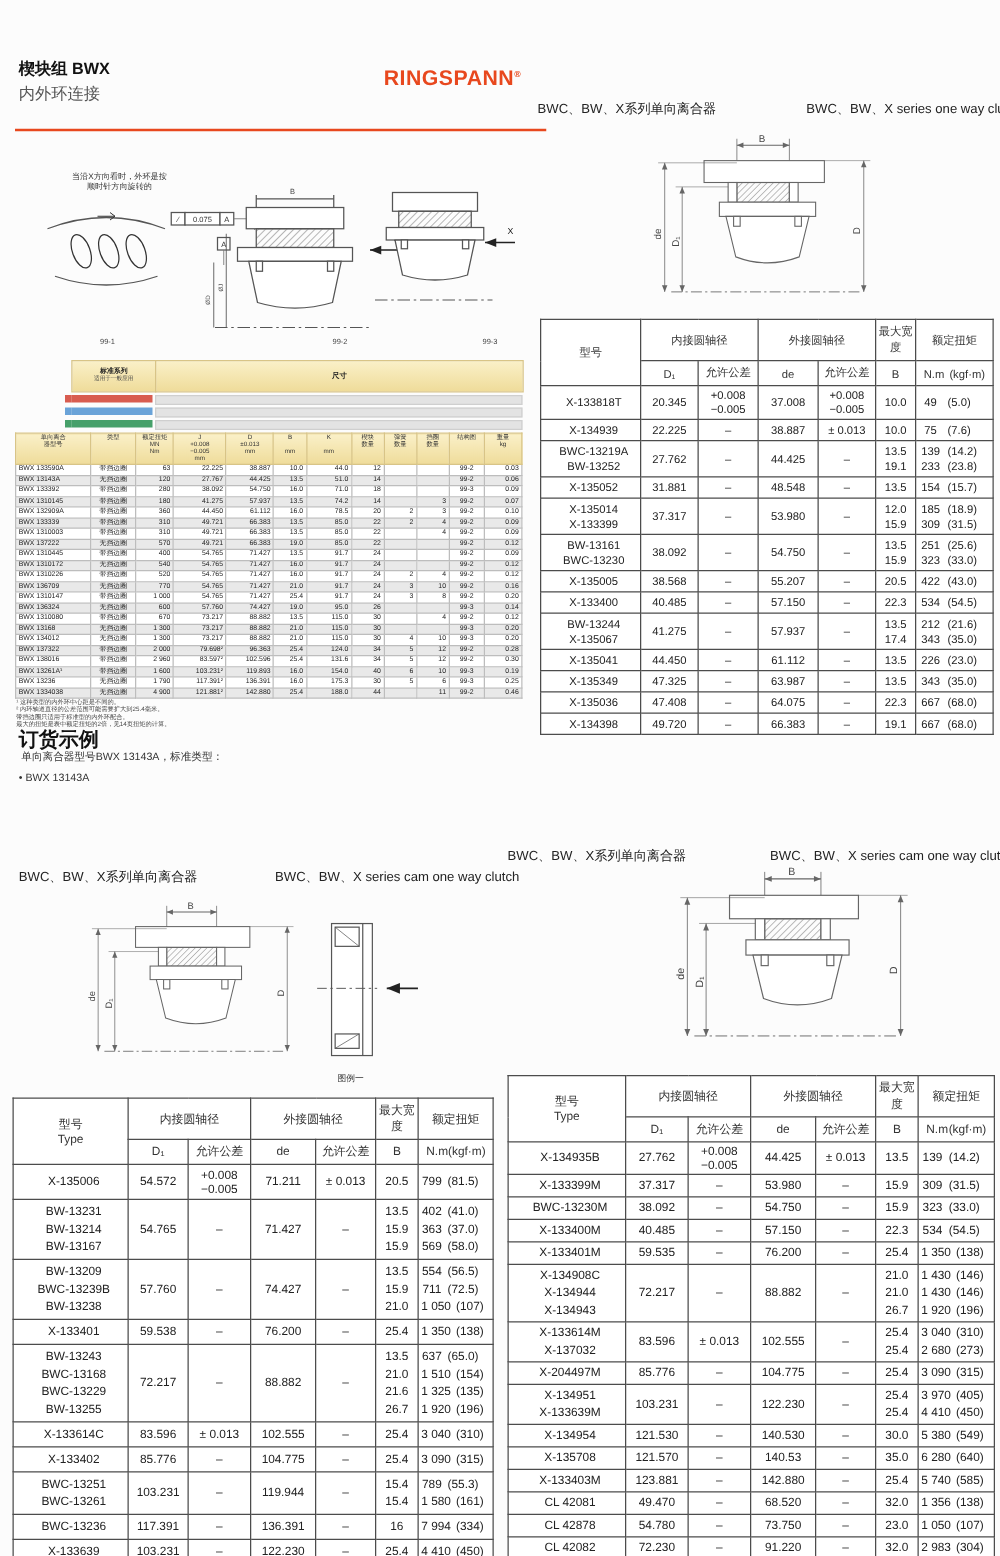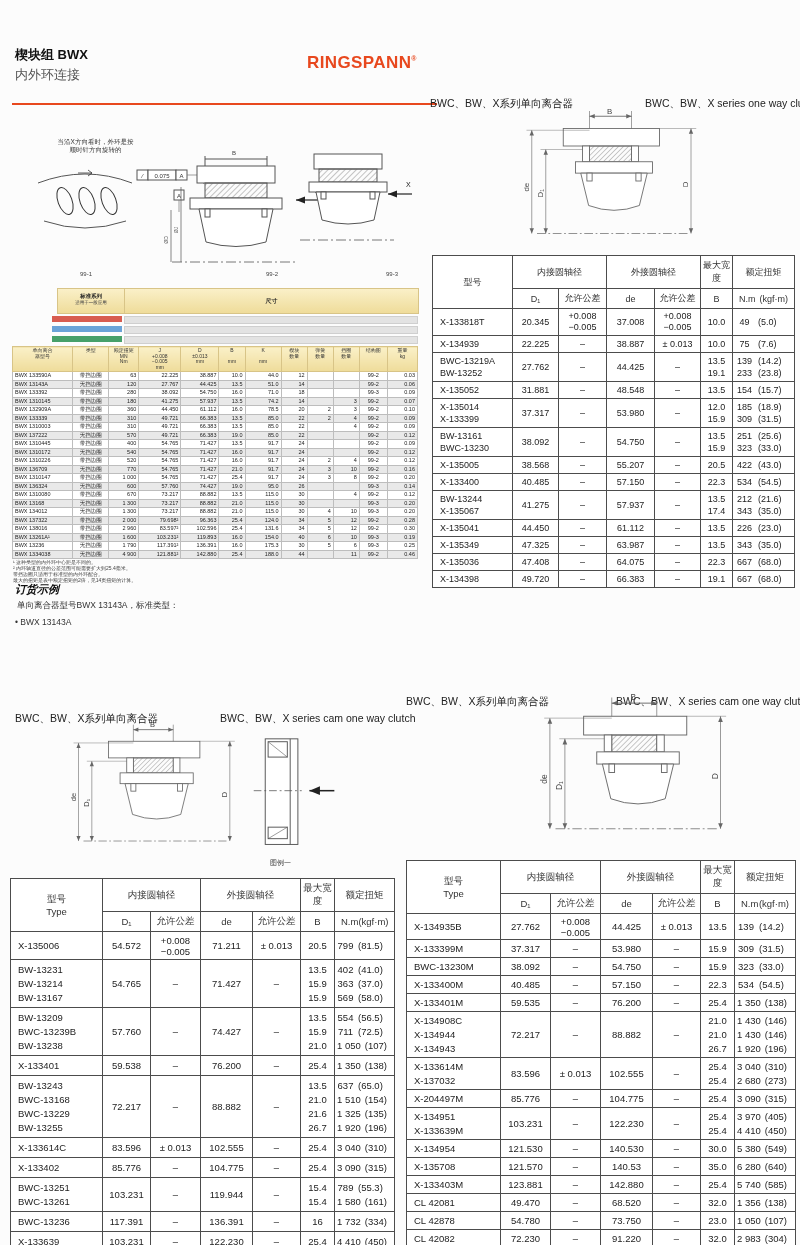--- a/index.html
+++ b/index.html
@@ -5,31 +5,31 @@
   html,body{margin:0;padding:0;background:#e9e9e9;}
   #page{position:relative;width:800px;height:1245px;background:#FCFCFC;overflow:hidden;
         font-family:"Liberation Sans",sans-serif;color:#222;}
   .abs{position:absolute;}
   
   .title{font-size:13px;font-weight:bold;color:#111;}
   .subtitle{font-size:13px;color:#555;}
   .brand{font-size:17px;font-weight:800;color:#E8481E;letter-spacing:.4px;}
   .brand sup{font-size:7px;}
   .redline{height:2px;background:#E8481E;}
-  .sechead{font-size:10.5px;color:#222;white-space:nowrap;margin-top:17px;}
+  .sechead{font-size:10.5px;color:#222;white-space:nowrap;}
   .note{font-size:6.5px;line-height:8px;text-align:center;color:#333;}
   .figlab{font-size:6px;color:#444;}
   .caption{font-size:7px;color:#333;}
   
   table.clutch{border-collapse:collapse;table-layout:fixed;background:#fff;}
   table.clutch,table.clutch th,table.clutch td{border:1px solid #4c4c4c;}
   table.clutch{border-width:1.5px;}
   table.clutch th{font-weight:normal;font-size:9.5px;color:#333;padding:3px 2px;text-align:center;}
   table.clutch td{font-size:9.5px;color:#222;vertical-align:middle;text-align:center;padding:2.5px 2px;}
-  table.clutch td.model{text-align:left;padding-left:7px;}
+  table.clutch td.model{text-align:center;padding-left:7px;}
   table.clutch .ln{line-height:14px;white-space:nowrap;}
   table.t-top th{font-size:9px;}
   table.t-top td{font-size:9px;padding:2px 2px;}
   table.t-top .ln{line-height:12px;}
   table.t-br td{padding:1.5px 2px;}
   .nmh{display:flex;justify-content:space-between;padding:0 4px;}
   td .nm{display:grid;grid-template-columns:1fr 32px;column-gap:4px;padding-right:2px;}
   td .nm span:first-child{text-align:center;}
   td .nm span:last-child{text-align:left;}
   td.tol{font-size:9px;line-height:11px;}
@@ -50,21 +50,21 @@
     border:1px solid #D8C487;text-align:center;}
   .series-box .b1{font-size:5.5px;font-weight:bold;margin-top:4px;}
   .series-box .b2{font-size:4.5px;color:#444;}
   .dim-box{position:absolute;left:112px;top:0;width:293px;height:24px;background:linear-gradient(#FAF0C8,#EFDC9A);
     border:1px solid #D8C487;text-align:center;font-size:6px;font-weight:bold;line-height:24px;}
   .bars{position:absolute;left:45px;top:28px;width:361px;height:28px;}
   .lsq{position:absolute;left:-5px;width:5px;height:6px;}
   .lbar{position:absolute;left:0;width:65px;height:6px;}
   .gbar{position:absolute;left:67px;width:292px;height:6px;background:#E3E3E3;border:0.5px solid #CFCFCF;}
   .vlab{position:absolute;top:-2px;font-size:4.5px;color:#555;writing-mode:vertical-rl;transform:rotate(180deg);height:56px;}
-  .oe-title{font-size:11px;font-weight:bold;color:#111;font-style:italic;}
+  .oe-title{font-size:16px;font-weight:bold;color:#111;}
   .oe-line{font-size:8.5px;color:#333;}
   svg text{font-family:"Liberation Sans",sans-serif;}
 </style>
 </head>
 <body>
 
 <div id="page">
 
   <div class="abs title" style="left:15px;top:46px">楔块组 BWX</div>
   <div class="abs subtitle" style="left:15px;top:66px">内外环连接</div>
@@ -1215,21 +1215,21 @@
           </td>
       <td>117.391</td>
       <td class="tol">–</td>
       <td>136.391</td>
       <td class="tol">–</td>
       <td>
             <div class="ln">16</div>
           </td>
       <td>
             <div class="ln nm">
-              <span>1 732</span>
+              <span>7 994</span>
               <span>(334)</span>
             </div>
           </td>
     </tr>
         <tr>
       <td class="model">
             <div class="ln">X-133639</div>
           </td>
       <td>103.231</td>
       <td class="tol">–</td>

